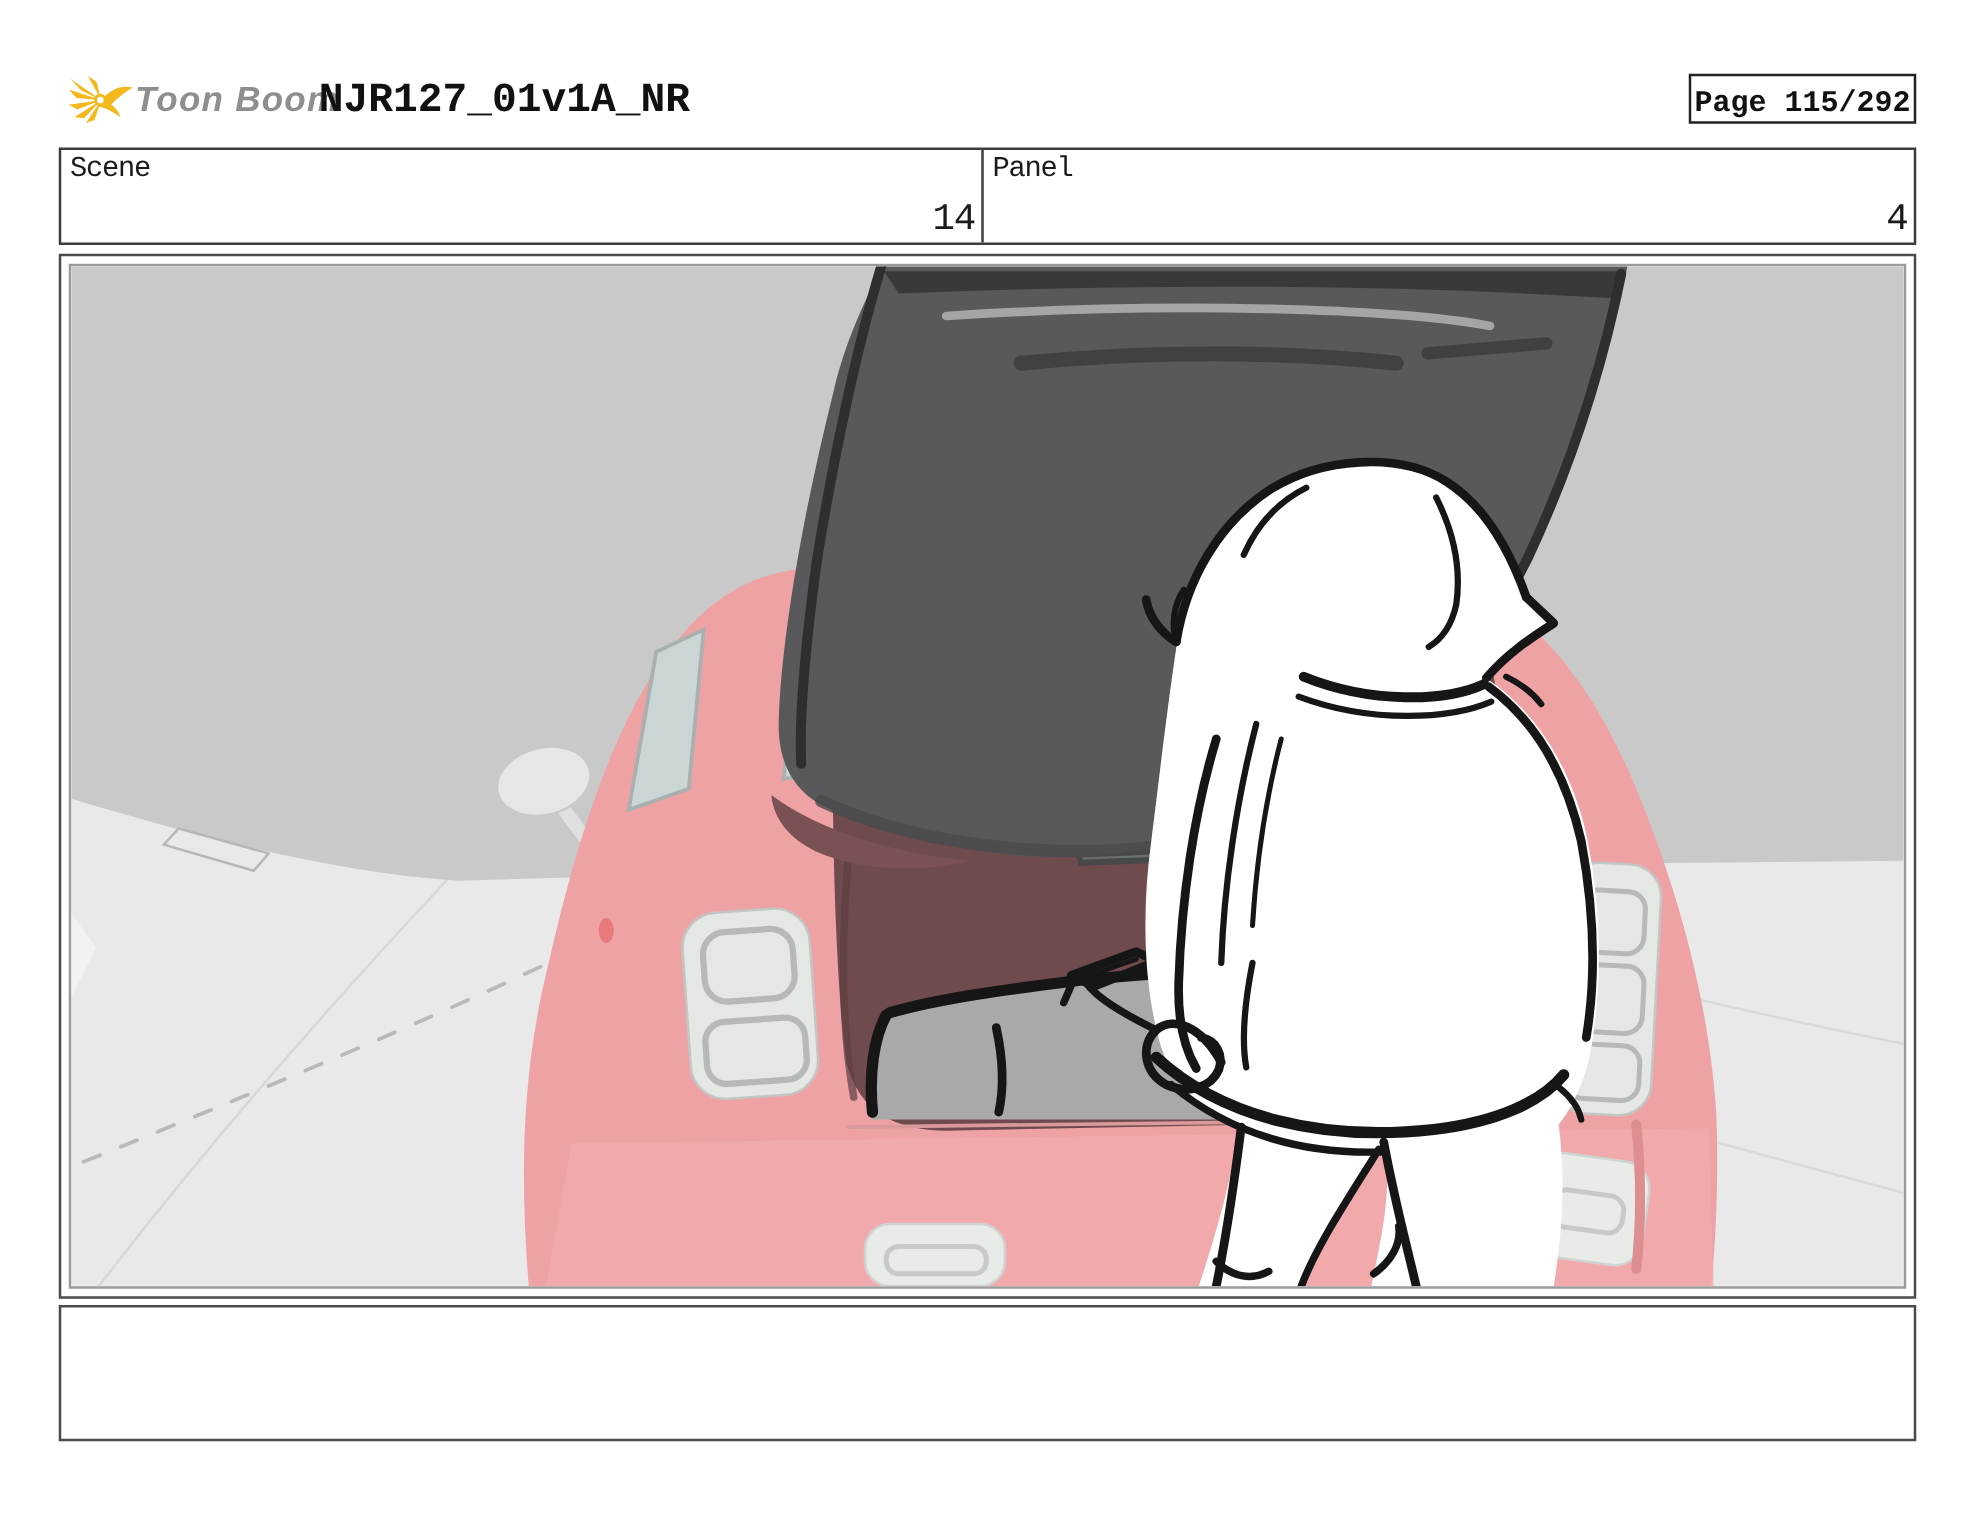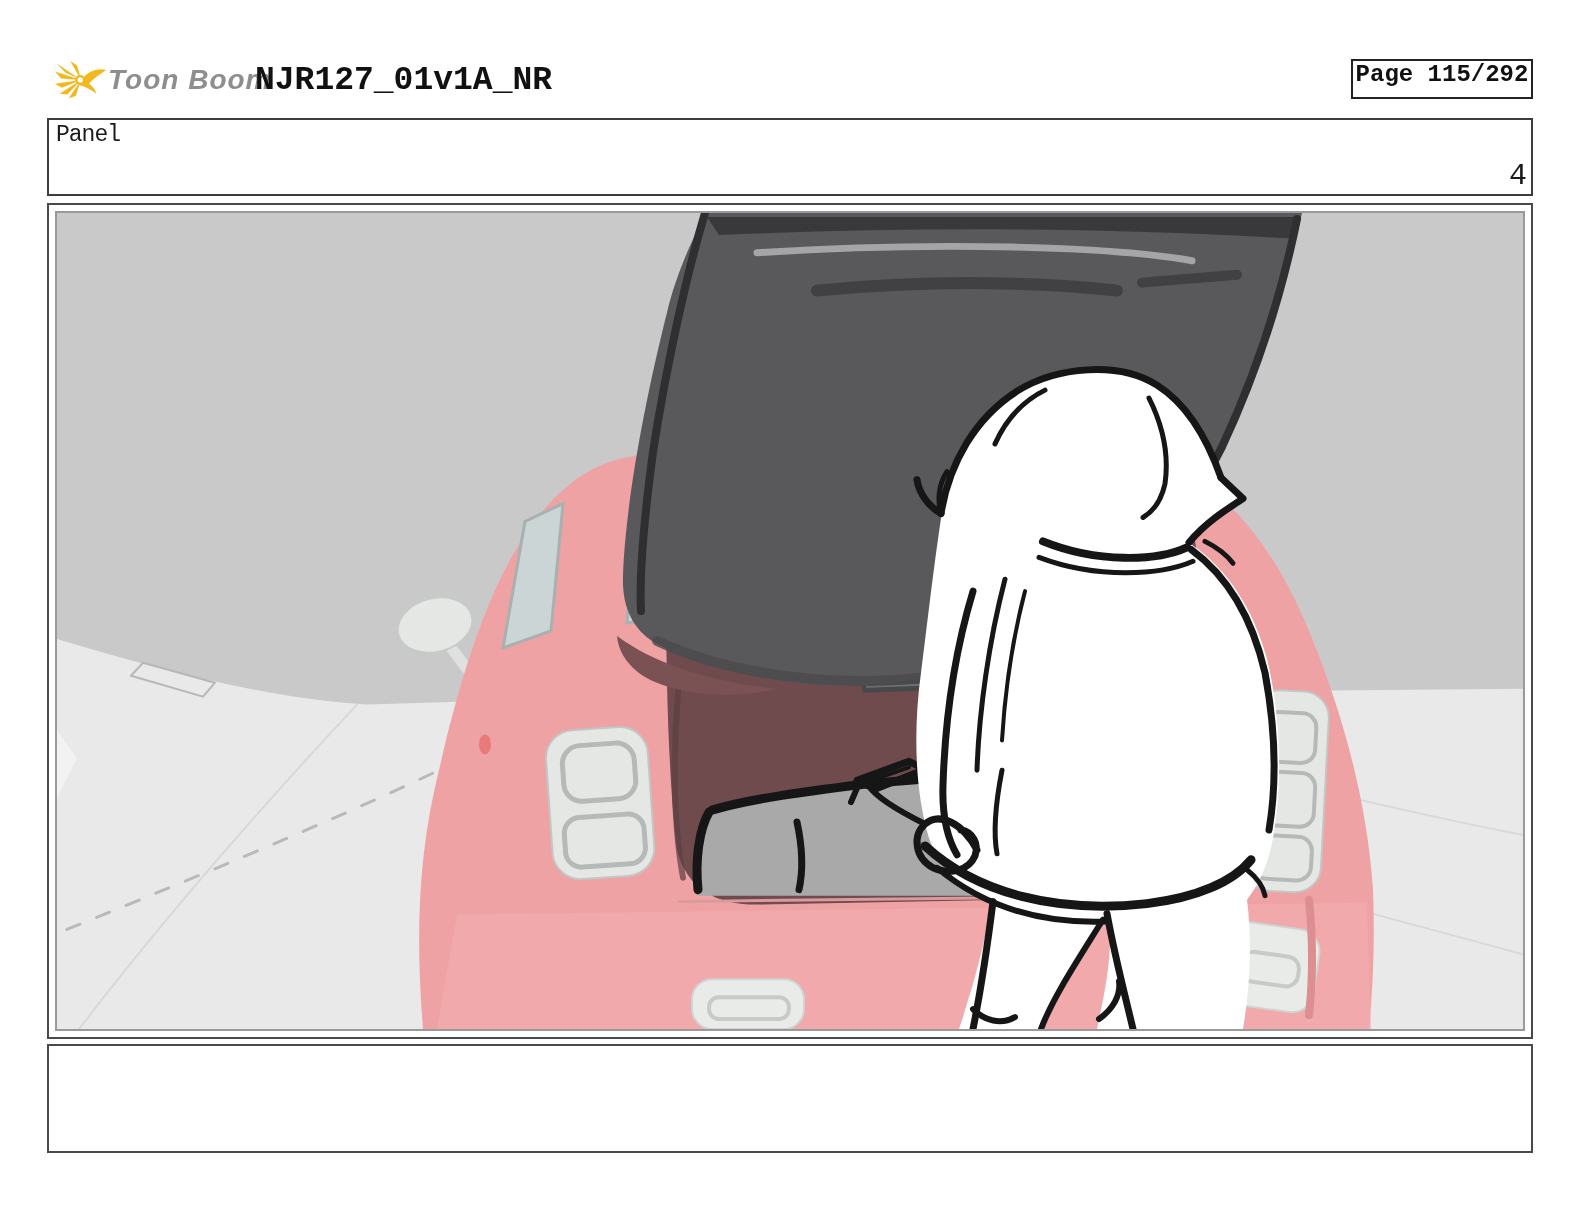--- a/index.html
+++ b/index.html
@@ -13,21 +13,21 @@
   html,body{margin:0;padding:0;background:#ffffff;}
   .page{position:relative;width:1584px;height:1224px;background:#ffffff;
         font-family:"Liberation Mono","DejaVu Sans Mono",monospace;color:#1a1a1a;overflow:hidden;}
 
   
   .brand{position:absolute;left:55px;top:54px;display:flex;align-items:center;gap:1px;}
   .brand-text{font-family:"Liberation Sans","DejaVu Sans",sans-serif;font-weight:bold;font-style:italic;
               font-size:28px;color:var(--logo_text);letter-spacing:1px;}
   .doc-title{position:absolute;left:255px;top:62px;font-size:33px;font-weight:bold;letter-spacing:0px;color:#111;}
   .page-box{position:absolute;left:1351px;top:59px;width:182px;height:40px;border:2px solid #222;
-            display:flex;align-items:flex-start;justify-content:center;font-size:24px;font-weight:bold;color:#111;box-sizing:border-box;}
+            display:flex;align-items:flex-end;justify-content:center;font-size:24px;font-weight:bold;color:#111;box-sizing:border-box;}
 
   
   .sp-table{position:absolute;left:47px;top:118px;width:1486px;height:78px;border:2px solid #3c3c3c;
             box-sizing:border-box;display:flex;}
   .sp-cell{position:relative;height:100%;box-sizing:border-box;}
   .sp-cell.scene{width:738px;border-right:2px solid #3c3c3c;}
   .sp-cell.panel{flex:1;}
   .sp-label{position:absolute;left:7px;top:2px;font-size:23px;letter-spacing:-1px;}
   .sp-value{position:absolute;right:5px;bottom:1px;font-size:30px;letter-spacing:-1px;}
 
@@ -65,20 +65,24 @@
     <span class="brand-text">Toon Boom</span>
   </div>
 
   <div class="doc-title">NJR127_01v1A_NR</div>
 
   <div class="page-box">
     <span>Page 115/292</span>
   </div>
 
   <div class="sp-table">
+    <div class="sp-cell scene">
+      <div class="sp-label">Scene</div>
+      <div class="sp-value">14</div>
+    </div>
     <div class="sp-cell panel">
       <div class="sp-label">Panel</div>
       <div class="sp-value">4</div>
     </div>
   </div>
 
   <div class="board-frame">
     <div class="board-inner">
       <svg viewBox="0 0 1466 820" preserveAspectRatio="none">
 

